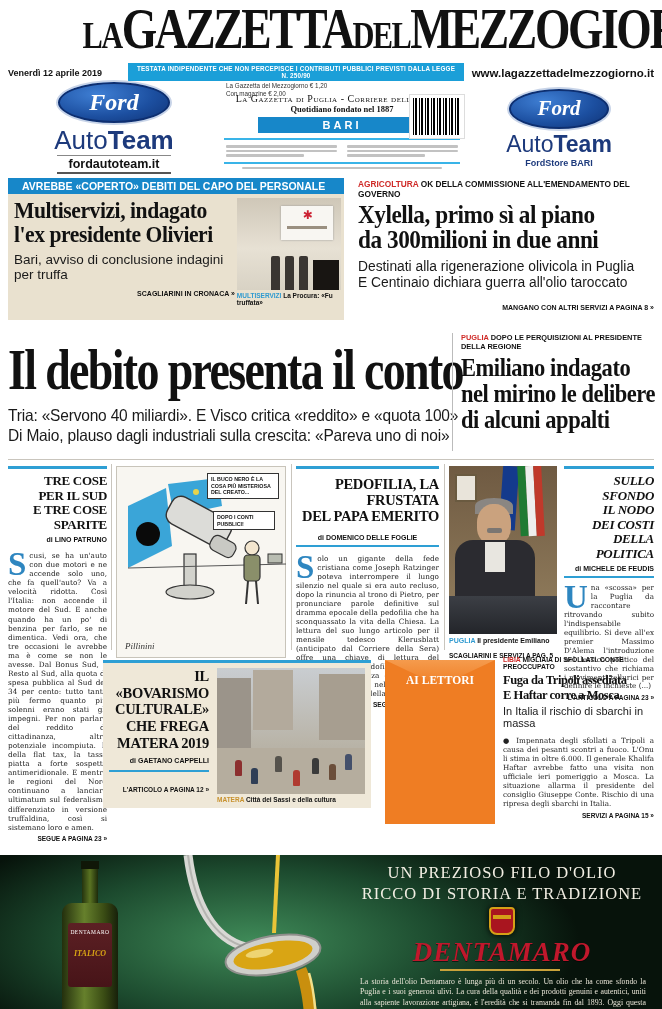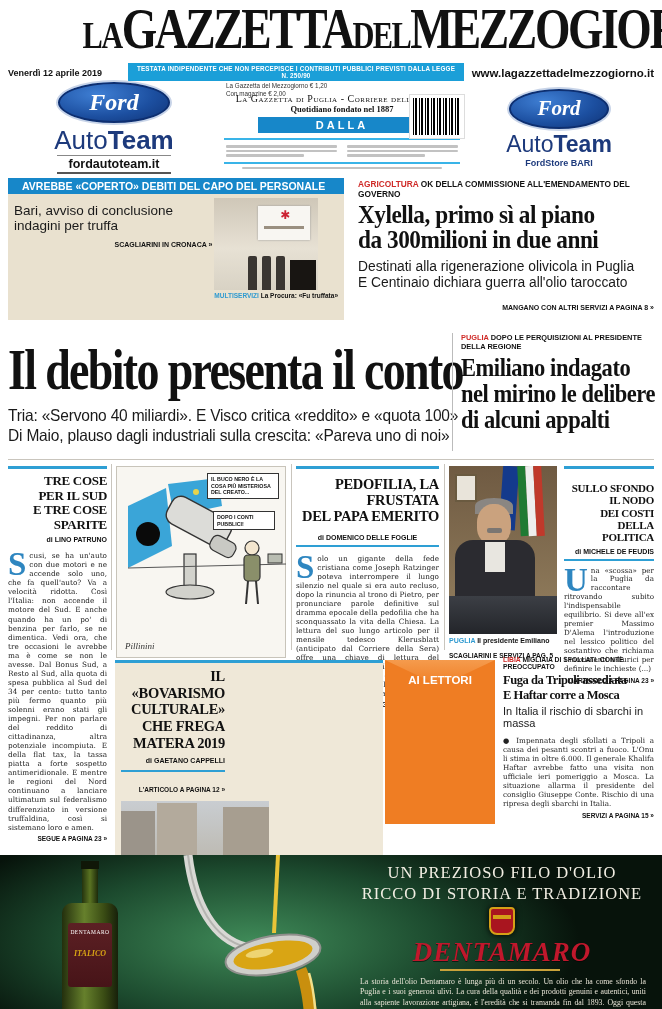--- a/index.html
+++ b/index.html
@@ -99,21 +99,21 @@
   
   #matera{background:#efe8d8;border-top:3px solid #2e9fd4;padding:5px 6px;display:flex;gap:8px;position:absolute;}
   #matera .txt{width:104px;}
   #matera-photo{position:relative;width:148px;height:126px;background:linear-gradient(#c9cdd1 0%,#b9b4a8 60%,#a9a296);overflow:hidden;}
   #matera-photo .b1{position:absolute;left:0;top:10px;width:34px;height:70px;background:#9b948a;}
   #matera-photo .b2{position:absolute;left:36px;top:2px;width:40px;height:60px;background:#b3aa9c;}
   #matera-photo .b3{position:absolute;right:0;top:6px;width:46px;height:66px;background:#a79e90;}
   #matera-photo .street{position:absolute;left:0;bottom:0;width:100%;height:46px;background:#b5ad9e;}
   .person{position:absolute;width:7px;height:16px;border-radius:3px 3px 1px 1px;}
   
-  #ailettori{position:absolute;background:#ef7d23;color:#fff;text-align:center;font-family:Liberation Sans, sans-serif;}
+  #ailettori{position:absolute;background:#ef7d23;color:#fff;text-align:center;font-family:Liberation Serif, serif;}
   #ailettori .tri{height:26px;background:linear-gradient(180deg,#f59b4d,#ef7d23);clip-path:polygon(0 0,100% 0,50% 100%);margin-bottom:-18px;}
   #ailettori h3{margin:6px 0 8px;font-size:11.5px;position:relative;}
   #ailettori p{margin:0;padding:0 7px;font-size:8.6px;line-height:1.4;font-weight:bold;}
   
   #libia .hl{font-size:13.5px;line-height:1.08;}
   #libia .subhead{font-size:11px;margin-top:3px;}
   
   #ad{position:absolute;left:0;top:843px;width:662px;height:166px;
       background:radial-gradient(ellipse 420px 160px at 38% 52%,#3f8a58 0%,#1c4a2e 45%,#07130b 78%),#060a07;overflow:hidden;margin-top:12px;}
   #ad-headline{position:absolute;left:352px;top:8px;width:300px;text-align:center;color:#f3efe4;font-size:16.5px;
@@ -169,21 +169,21 @@
     </div>
 
     <div id="hdr-center">
       <div class="price sans" style="position:absolute;left:6px;top:2px;">
         <div>La Gazzetta del Mezzogiorno € 1,20</div>
         <div>Con magazine € 2,00</div>
       </div>
       <div id="barcode"></div>
       <div id="hdr-subtitle">La Gazzetta di Puglia - Corriere delle Puglie</div>
       <div id="hdr-founded">Quotidiano fondato nel 1887</div>
-      <div id="bari-box" class="sans">DALLA</div>
+      <div id="bari-box" class="sans">BARI</div>
       <div id="fineprint">
         <div class="fp-col">
           <div class="blur"></div>
           <div class="blur"></div>
           <div class="blur short"></div>
         </div>
         <div class="fp-col">
           <div class="blur"></div>
           <div class="blur"></div>
           <div class="blur short"></div>
@@ -203,20 +203,24 @@
       </div>
       <div class="sans" style="font-size:9px;color:#1d3a7c;font-weight:bold;margin-top:2px;">FordStore BARI</div>
     </div>
   </div>
 
   <div id="top-articles">
     <div id="art-multi">
       <div class="kicker-bar sans">AVREBBE «COPERTO» DEBITI DEL CAPO DEL PERSONALE</div>
       <div class="row">
         <div style="flex:1;padding:4px 2px 0 6px;">
+          <div class="hl" style="font-size:24px;">
+            <span class="fit" style="--sx:.9;transform:scaleX(.9);">Multiservizi, indagato</span><br>
+            <span class="fit" style="transform:scaleX(.9);">l'ex presidente Olivieri</span>
+          </div>
           <div class="subhead" style="font-size:13.5px;margin-top:5px;">Bari, avviso di conclusione indagini per truffa</div>
           <div class="byline-pg sans" style="font-size:7px;margin-top:8px;">SCAGLIARINI IN CRONACA »</div>
         </div>
         <div>
           <div id="building">
             <div class="sign"></div>
             <div class="logo">✱</div>
             <div class="sline"></div>
             <div class="col1"></div>
             <div class="col2"></div>
@@ -344,35 +348,35 @@
     </div>
     <div class="caption-line">
       <span class="cap-label">PUGLIA</span>
       <span>Il presidente Emiliano</span>
     </div>
     <div class="more" style="text-align:left;margin-top:8px;">SCAGLIARINI E SERVIZI A PAG. 5 »</div>
   </div>
 
   <div class="colblock" style="left:564px;width:90px;">
     <div class="blue-rule"></div>
-    <div class="col-title" style="font-size:11px;margin-top:13px;">
+    <div class="col-title" style="font-size:13px;margin-top:5px;font-style:italic;">
       <div>SULLO SFONDO</div>
       <div>IL NODO</div>
       <div>DEI COSTI</div>
       <div>DELLA POLITICA</div>
     </div>
     <div class="col-byline">di MICHELE DE FEUDIS</div>
     <div style="height:2px;background:#2e9fd4;"></div>
     <div class="bodytext" style="margin-top:6px;font-size:7.2px;">
       <span class="dropcap">U</span><span>na «scossa» per la Puglia da raccontare ritrovando subito l'indispensabile equilibrio. Si deve all'ex premier Massimo D'Alema l'introduzione nel lessico politico del sostantivo che richiama i movimenti tellurici per definire le inchieste (...)</span>
     </div>
     <div class="more">L'ARTICOLO A PAGINA 23 »</div>
   </div>
 
-  <div id="matera" style="left:115px;top:660px;width:256px;flex-direction:column;">
+  <div id="matera" style="left:103px;top:660px;width:256px;">
     <div class="txt">
       <div class="col-title" style="font-size:14.5px;line-height:1.15;">
         <div>IL «BOVARISMO</div>
         <div>CULTURALE»</div>
         <div>CHE FREGA</div>
         <div>MATERA 2019</div>
       </div>
       <div class="col-byline" style="margin:6px 0;">di GAETANO CAPPELLI</div>
       <div style="height:2px;background:#2e9fd4;"></div>
       <div class="more" style="margin-top:14px;">L'ARTICOLO A PAGINA 12 »</div>

